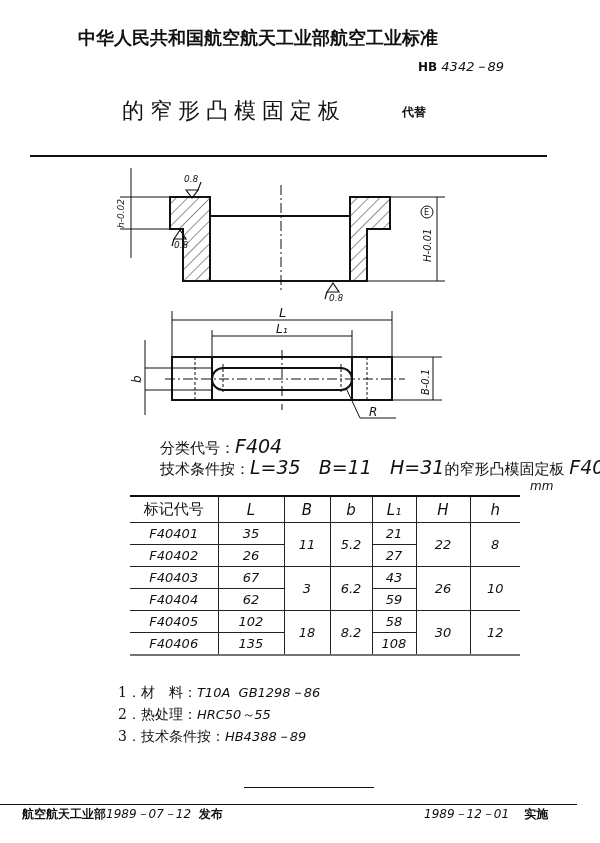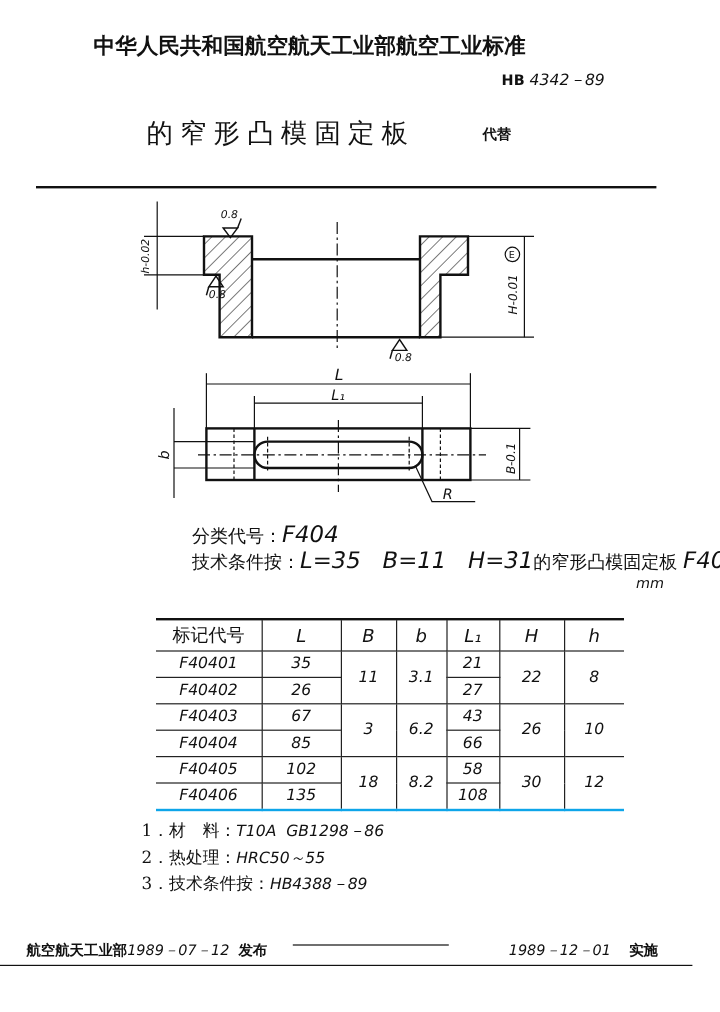--- a/index.html
+++ b/index.html
@@ -9,30 +9,30 @@
   .org { left:78px; top:26px; font-size:18px; font-weight:bold; letter-spacing:0px; }
   .code { left:418px; top:58px; font-size:13px; font-style:italic; }
   .code b { font-style:normal; font-weight:bold; font-size:12px; }
   .title { left:122px; top:96px; font-size:22px; font-family:"DejaVu Serif", serif; letter-spacing:6px; }
   .replace { left:402px; top:104px; font-size:12px; font-weight:bold; }
   .hline { position:absolute; background:#111; }
   svg { position:absolute; left:0; top:0; }
   .info { left:160px; font-size:15px; font-family:"DejaVu Serif", serif; }
   .info .v { font-family:"DejaVu Sans", sans-serif; font-style:italic; font-size:19px; }
   .unit { left:484px; top:479px; font-size:12px; font-style:italic;margin-left:46px; }
-  table.spec { position:absolute; left:130px; top:515px; border-collapse:collapse;
-               border-top:2px solid #111; border-bottom:2px solid #0ea5e9; }
+  table.spec { position:absolute; left:130px; top:495px; border-collapse:collapse;
+               border-top:2px solid #111; border-bottom:2px solid #737373; }
   table.spec td { border:1px solid #222; height:21px; padding:0; text-align:center;
                   font-size:13px; font-style:italic; }
   table.spec tr td:first-child { border-left:none; }
   table.spec tr td:last-child { border-right:none; }
   table.spec .hd td { height:25px; font-size:15px; }
   .notes { left:118px; font-size:14px; font-family:"DejaVu Serif", serif; }
   .notes .v { font-family:"DejaVu Sans", sans-serif; font-style:italic; font-size:13px; }
-  .foot { top:784px; font-size:12px; }
+  .foot { top:806px; font-size:12px; }
   .foot b { font-weight:bold; }
   .foot i { font-style:italic; }
 </style>
 </head>
 <body>
 
 <div class="abs org">中华人民共和国航空航天工业部航空工业标准</div>
 <div class="abs code"><b>HB</b> <span>4342－89</span></div>
 <div class="abs title">的窄形凸模固定板</div>
 <div class="abs replace">代替</div>
@@ -149,43 +149,43 @@
     <td>B</td>
     <td>b</td>
     <td>L₁</td>
     <td>H</td>
     <td>h</td>
   </tr>
   <tr>
     <td>F40401</td>
     <td>35</td>
     <td rowspan="2">11</td>
-    <td rowspan="2">3.1</td>
+    <td rowspan="2">5.2</td>
     <td>21</td>
     <td rowspan="2">22</td>
     <td rowspan="2">8</td>
   </tr>
   <tr>
     <td>F40402</td>
     <td>26</td>
     <td>27</td>
   </tr>
   <tr>
     <td>F40403</td>
     <td>67</td>
     <td rowspan="2">3</td>
     <td rowspan="2">6.2</td>
     <td>43</td>
     <td rowspan="2">26</td>
     <td rowspan="2">10</td>
   </tr>
   <tr>
     <td>F40404</td>
-    <td>85</td>
-    <td>66</td>
+    <td>62</td>
+    <td>59</td>
   </tr>
   <tr>
     <td>F40405</td>
     <td>102</td>
     <td rowspan="2">18</td>
     <td rowspan="2">8.2</td>
     <td>58</td>
     <td rowspan="2">30</td>
     <td rowspan="2">12</td>
   </tr>

